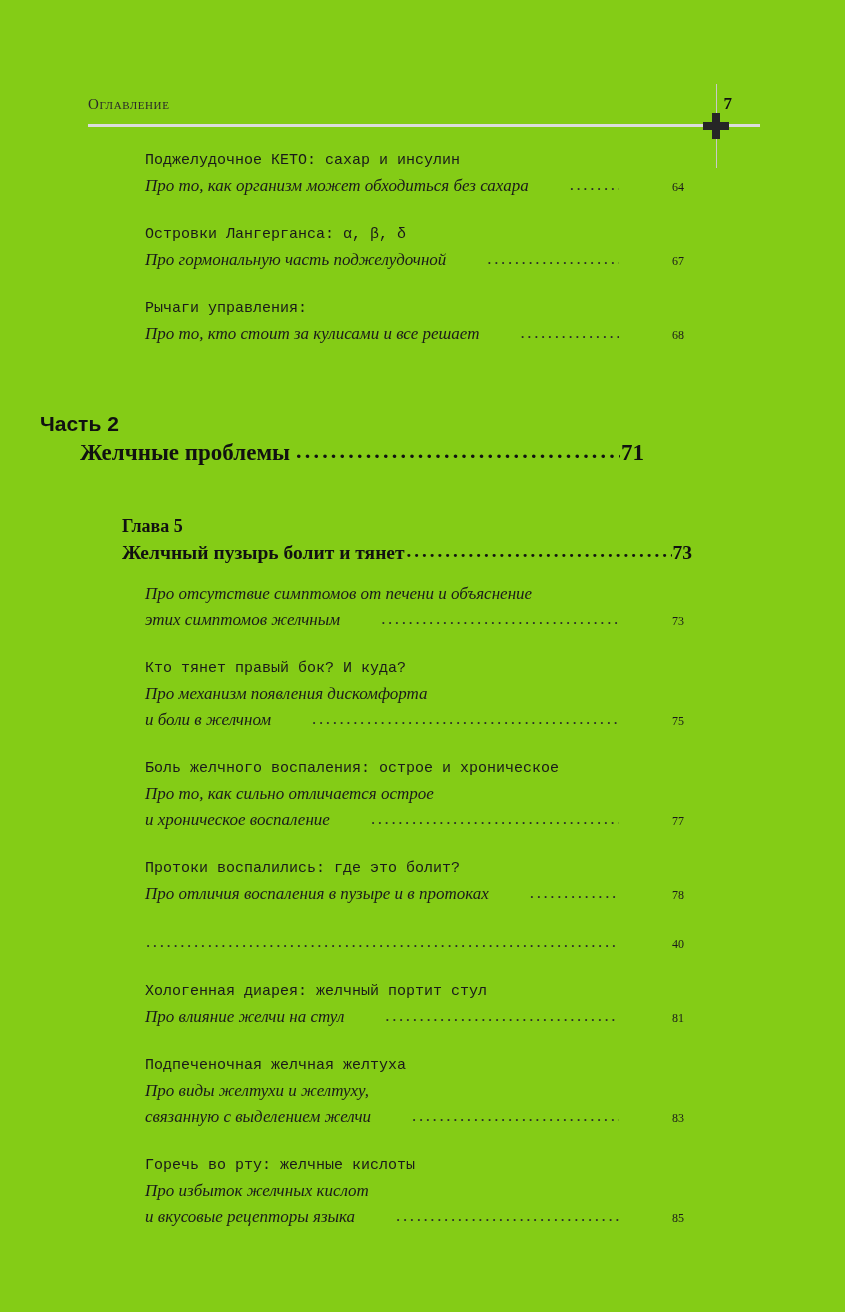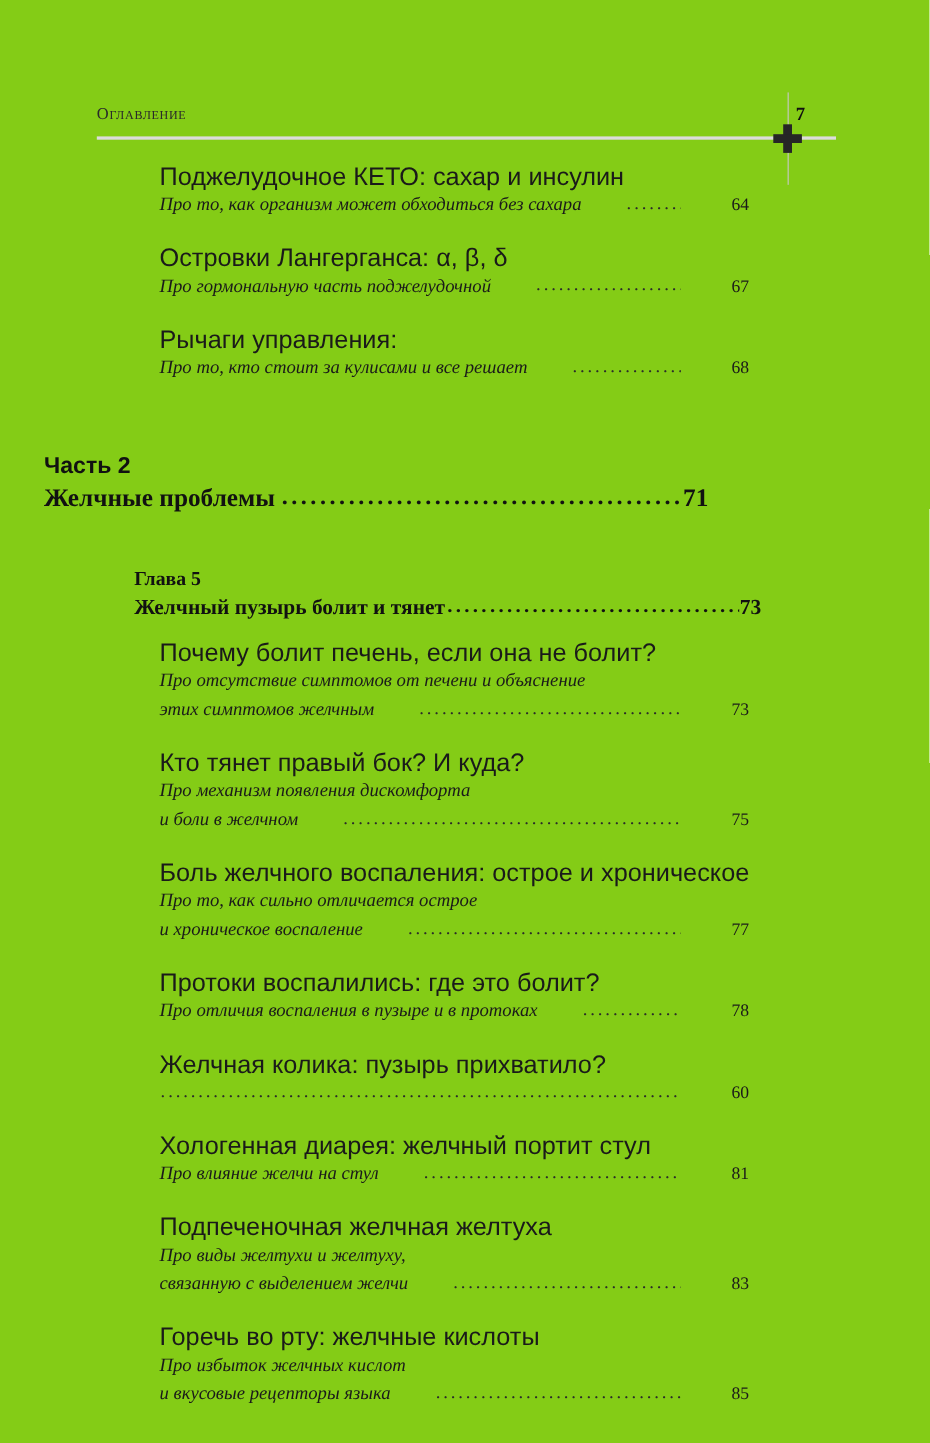--- a/index.html
+++ b/index.html
@@ -95,22 +95,22 @@
     top: 148px;
     width: 845px;
   }
 
   .entry {
     position: relative;
     padding: 0 0 0 145px;
     margin-bottom: 22px;
   }
   .entry .title-line {
-    font-family: Liberation Sans, sans-serif;
-    font-size: 23px;
+    font-family: Liberation Mono, monospace;
+    font-size: 15px;
     font-weight: normal;
     line-height: 25px;
     color: #1a1a1a;
     white-space: nowrap;
   }
   .entry .sub-line {
     font-family: "Liberation Serif", "DejaVu Serif", serif;
     font-style: italic;
     font-size: 17px;
     line-height: 26px;
@@ -138,23 +138,23 @@
     color: #2b2b2b;
     letter-spacing: 2.6px;
     font-size: 17px;
     margin: 0 2px 0 1px;
     transform: translateY(-1px);
   }
   .leader-row .lr-page {
     flex: 0 0 auto;
     font-family: "Liberation Serif", "DejaVu Serif", serif;
     font-style: normal;
-    font-size: 16px;
+    font-size: 12px;
     color: #1a1a1a;
-    text-align: left;
+    text-align: center;
     min-width: 26px;
     padding-left: 4px;
   }
 
   
   .part-head {
     padding-left: 40px;
     margin-top: 62px;
     margin-bottom: 46px;
   }
@@ -168,21 +168,21 @@
   .part-head .part-title-row {
     display: flex;
     align-items: baseline;
     width: 604px;
     font-family: "Liberation Serif", "DejaVu Serif", serif;
     font-weight: bold;
     font-size: 23px;
     line-height: 30px;
     color: #111111;
   }
-  .part-head .ph-text { flex: 0 1 auto; white-space: nowrap; }
+  .part-head .ph-text { flex: 0 1 auto; white-space: nowrap; margin-left: 40px; }
   .part-head .ph-dots {
     flex: 1 1 auto;
     overflow: hidden;
     white-space: nowrap;
     letter-spacing: 3.2px;
     font-size: 22px;
     margin: 0 1px 0 6px;
     transform: translateY(-2px);
   }
   .part-head .ph-page { flex: 0 0 auto; text-align: right; }
@@ -286,21 +286,20 @@
       <div class="chap-label">Глава 5</div>
       <div class="chap-title-row">
         <span class="ch-text">Желчный пузырь болит и тянет</span>
         <span class="ch-dots">............................................................</span>
         <span class="ch-page">73</span>
       </div>
     </div>
 
     <div id="chapter-entries">
         <div class="entry">
-          <div class="title-line">Почему болит печень, если она не болит?</div>
           <div class="sub-line">Про отсутствие симптомов от печени и объяснение</div>
           <div class="sub-line">
             <div class="leader-row">
               <span class="lr-text">этих симптомов желчным</span>
               <span class="lr-dots">................................................................................</span>
               <span class="lr-page">73</span>
             </div>
           </div>
         </div>
         <div class="entry">
@@ -329,25 +328,24 @@
           <div class="title-line">Протоки воспалились: где это болит?</div>
           <div class="sub-line">
             <div class="leader-row">
               <span class="lr-text">Про отличия воспаления в пузыре и в протоках</span>
               <span class="lr-dots">................................................................................</span>
               <span class="lr-page">78</span>
             </div>
           </div>
         </div>
         <div class="entry">
-          <div class="title-line">Желчная колика: пузырь прихватило?</div>
-          <div class="sub-line">
-            <div class="leader-row">
-              <span class="lr-dots">................................................................................</span>
-              <span class="lr-page">60</span>
+          <div class="sub-line">
+            <div class="leader-row">
+              <span class="lr-dots">................................................................................</span>
+              <span class="lr-page">40</span>
             </div>
           </div>
         </div>
         <div class="entry">
           <div class="title-line">Хологенная диарея: желчный портит стул</div>
           <div class="sub-line">
             <div class="leader-row">
               <span class="lr-text">Про влияние желчи на стул</span>
               <span class="lr-dots">................................................................................</span>
               <span class="lr-page">81</span>

